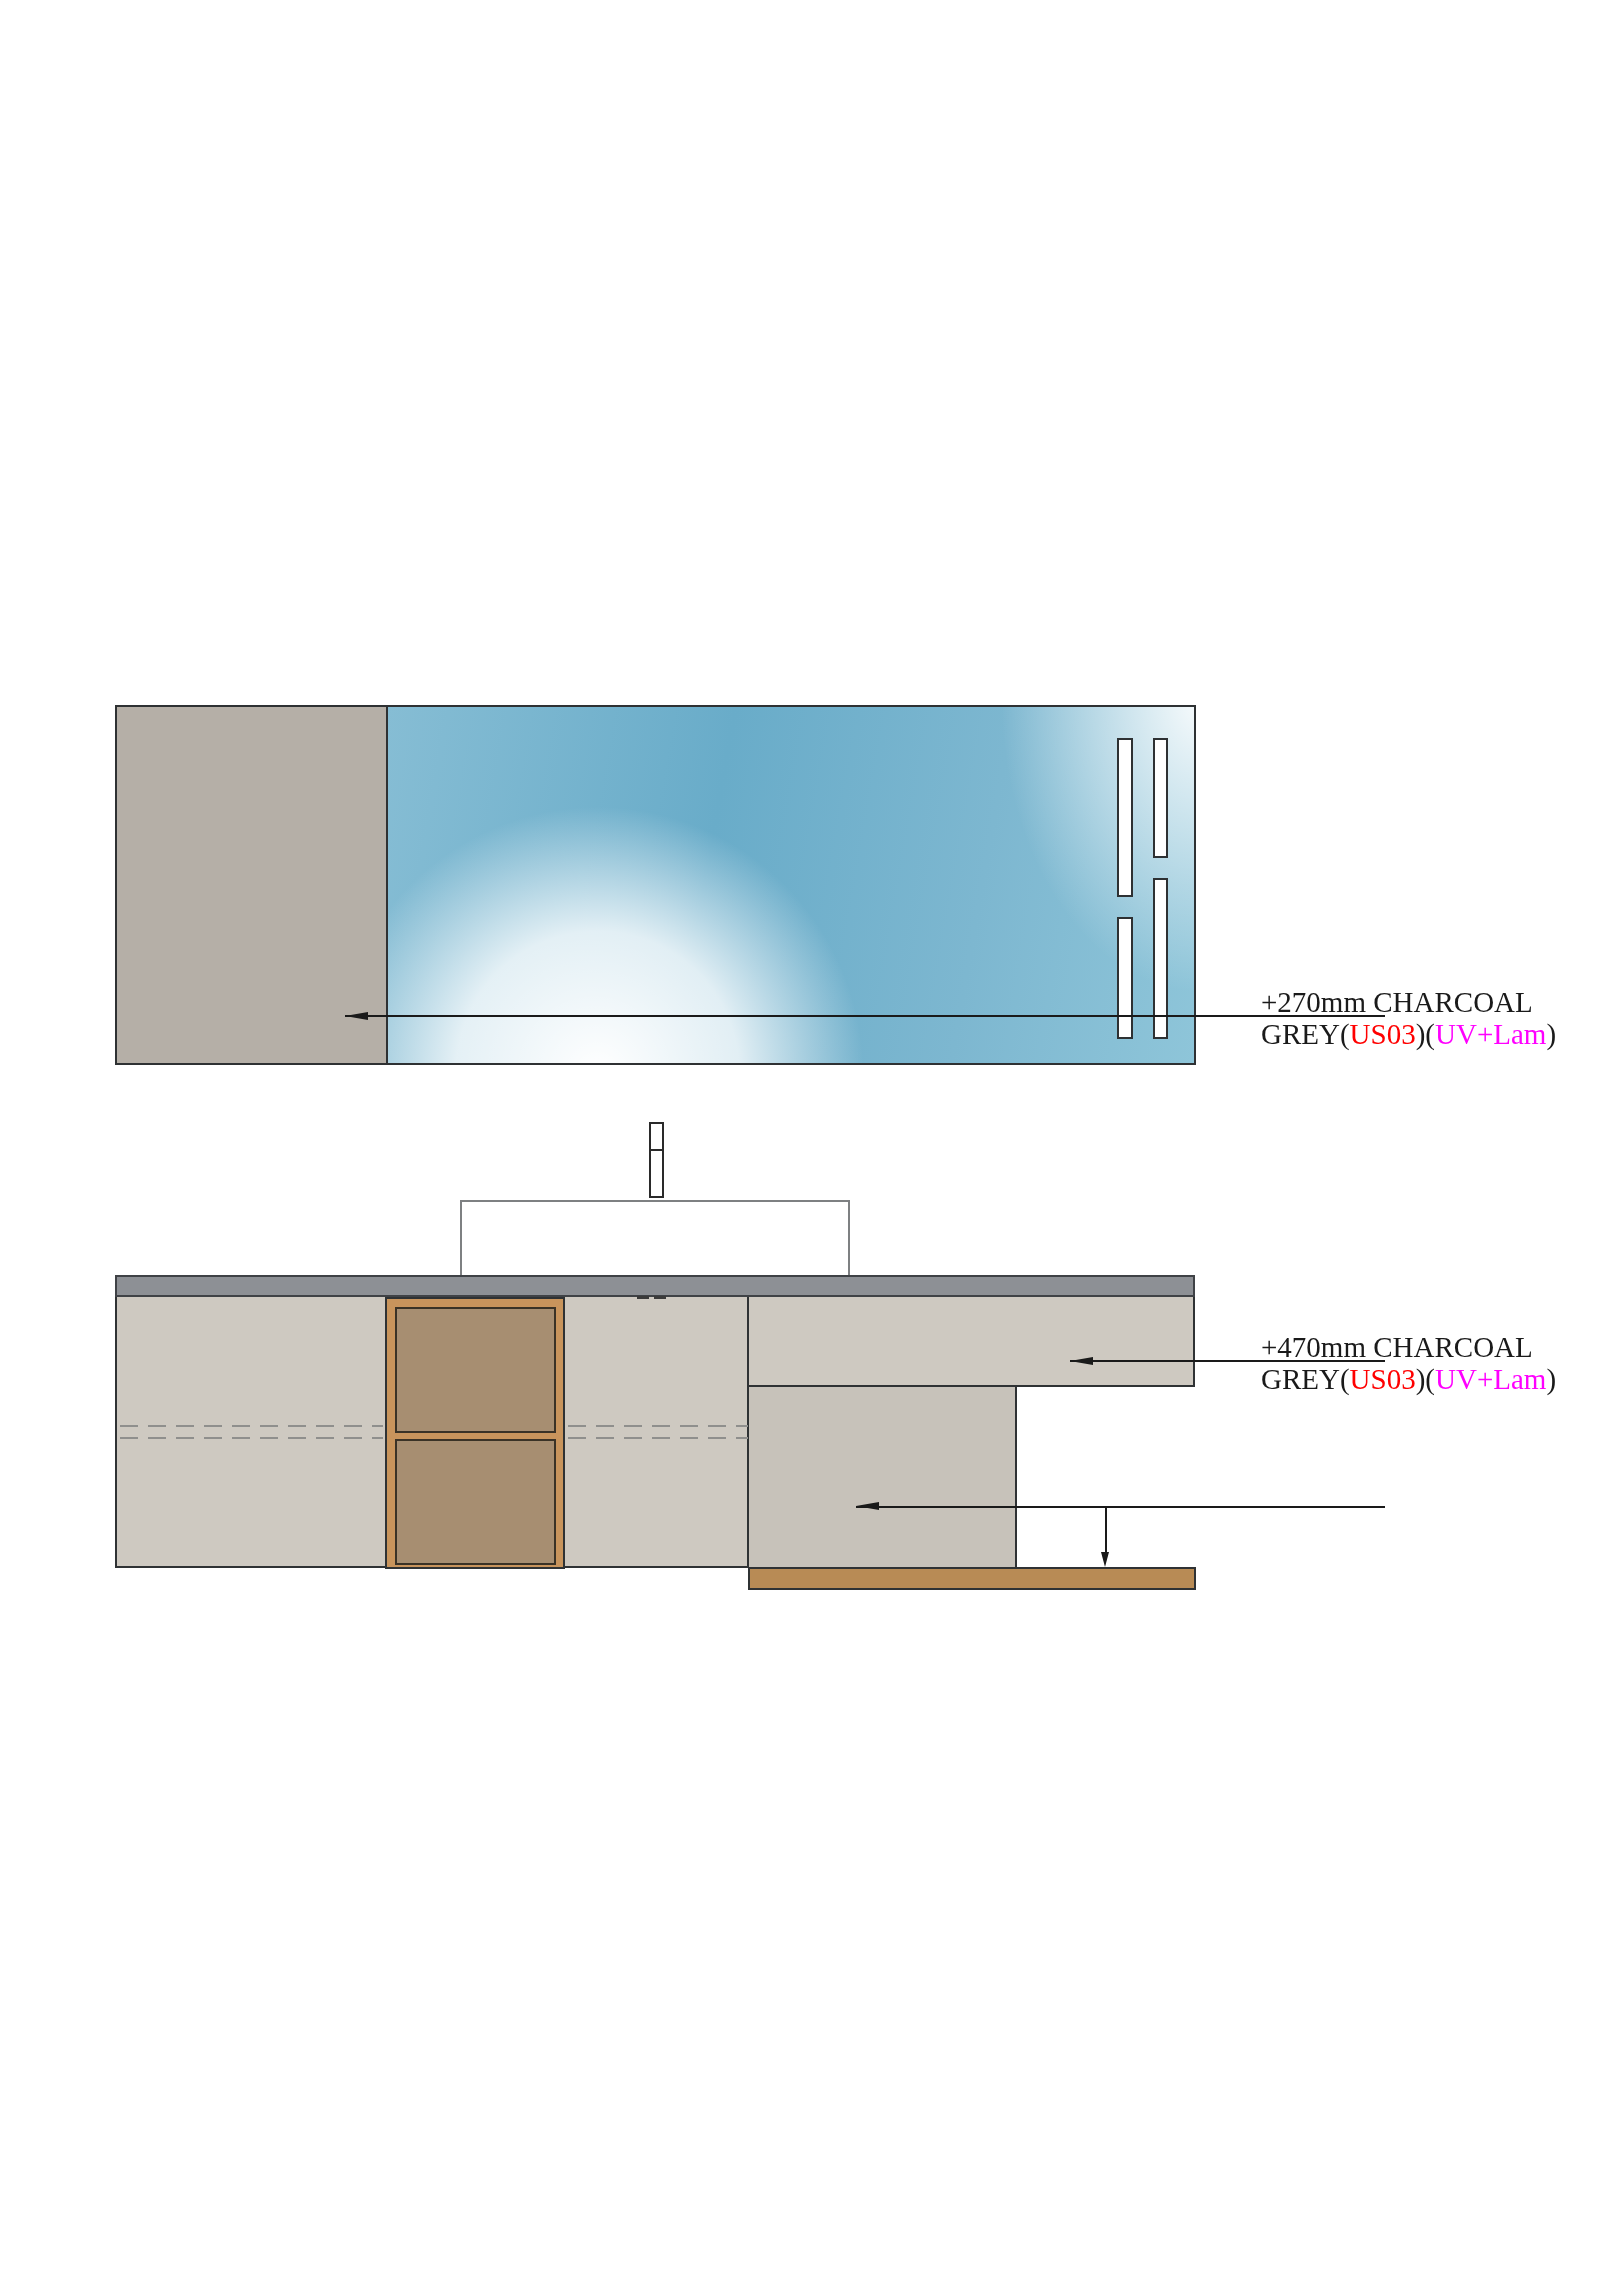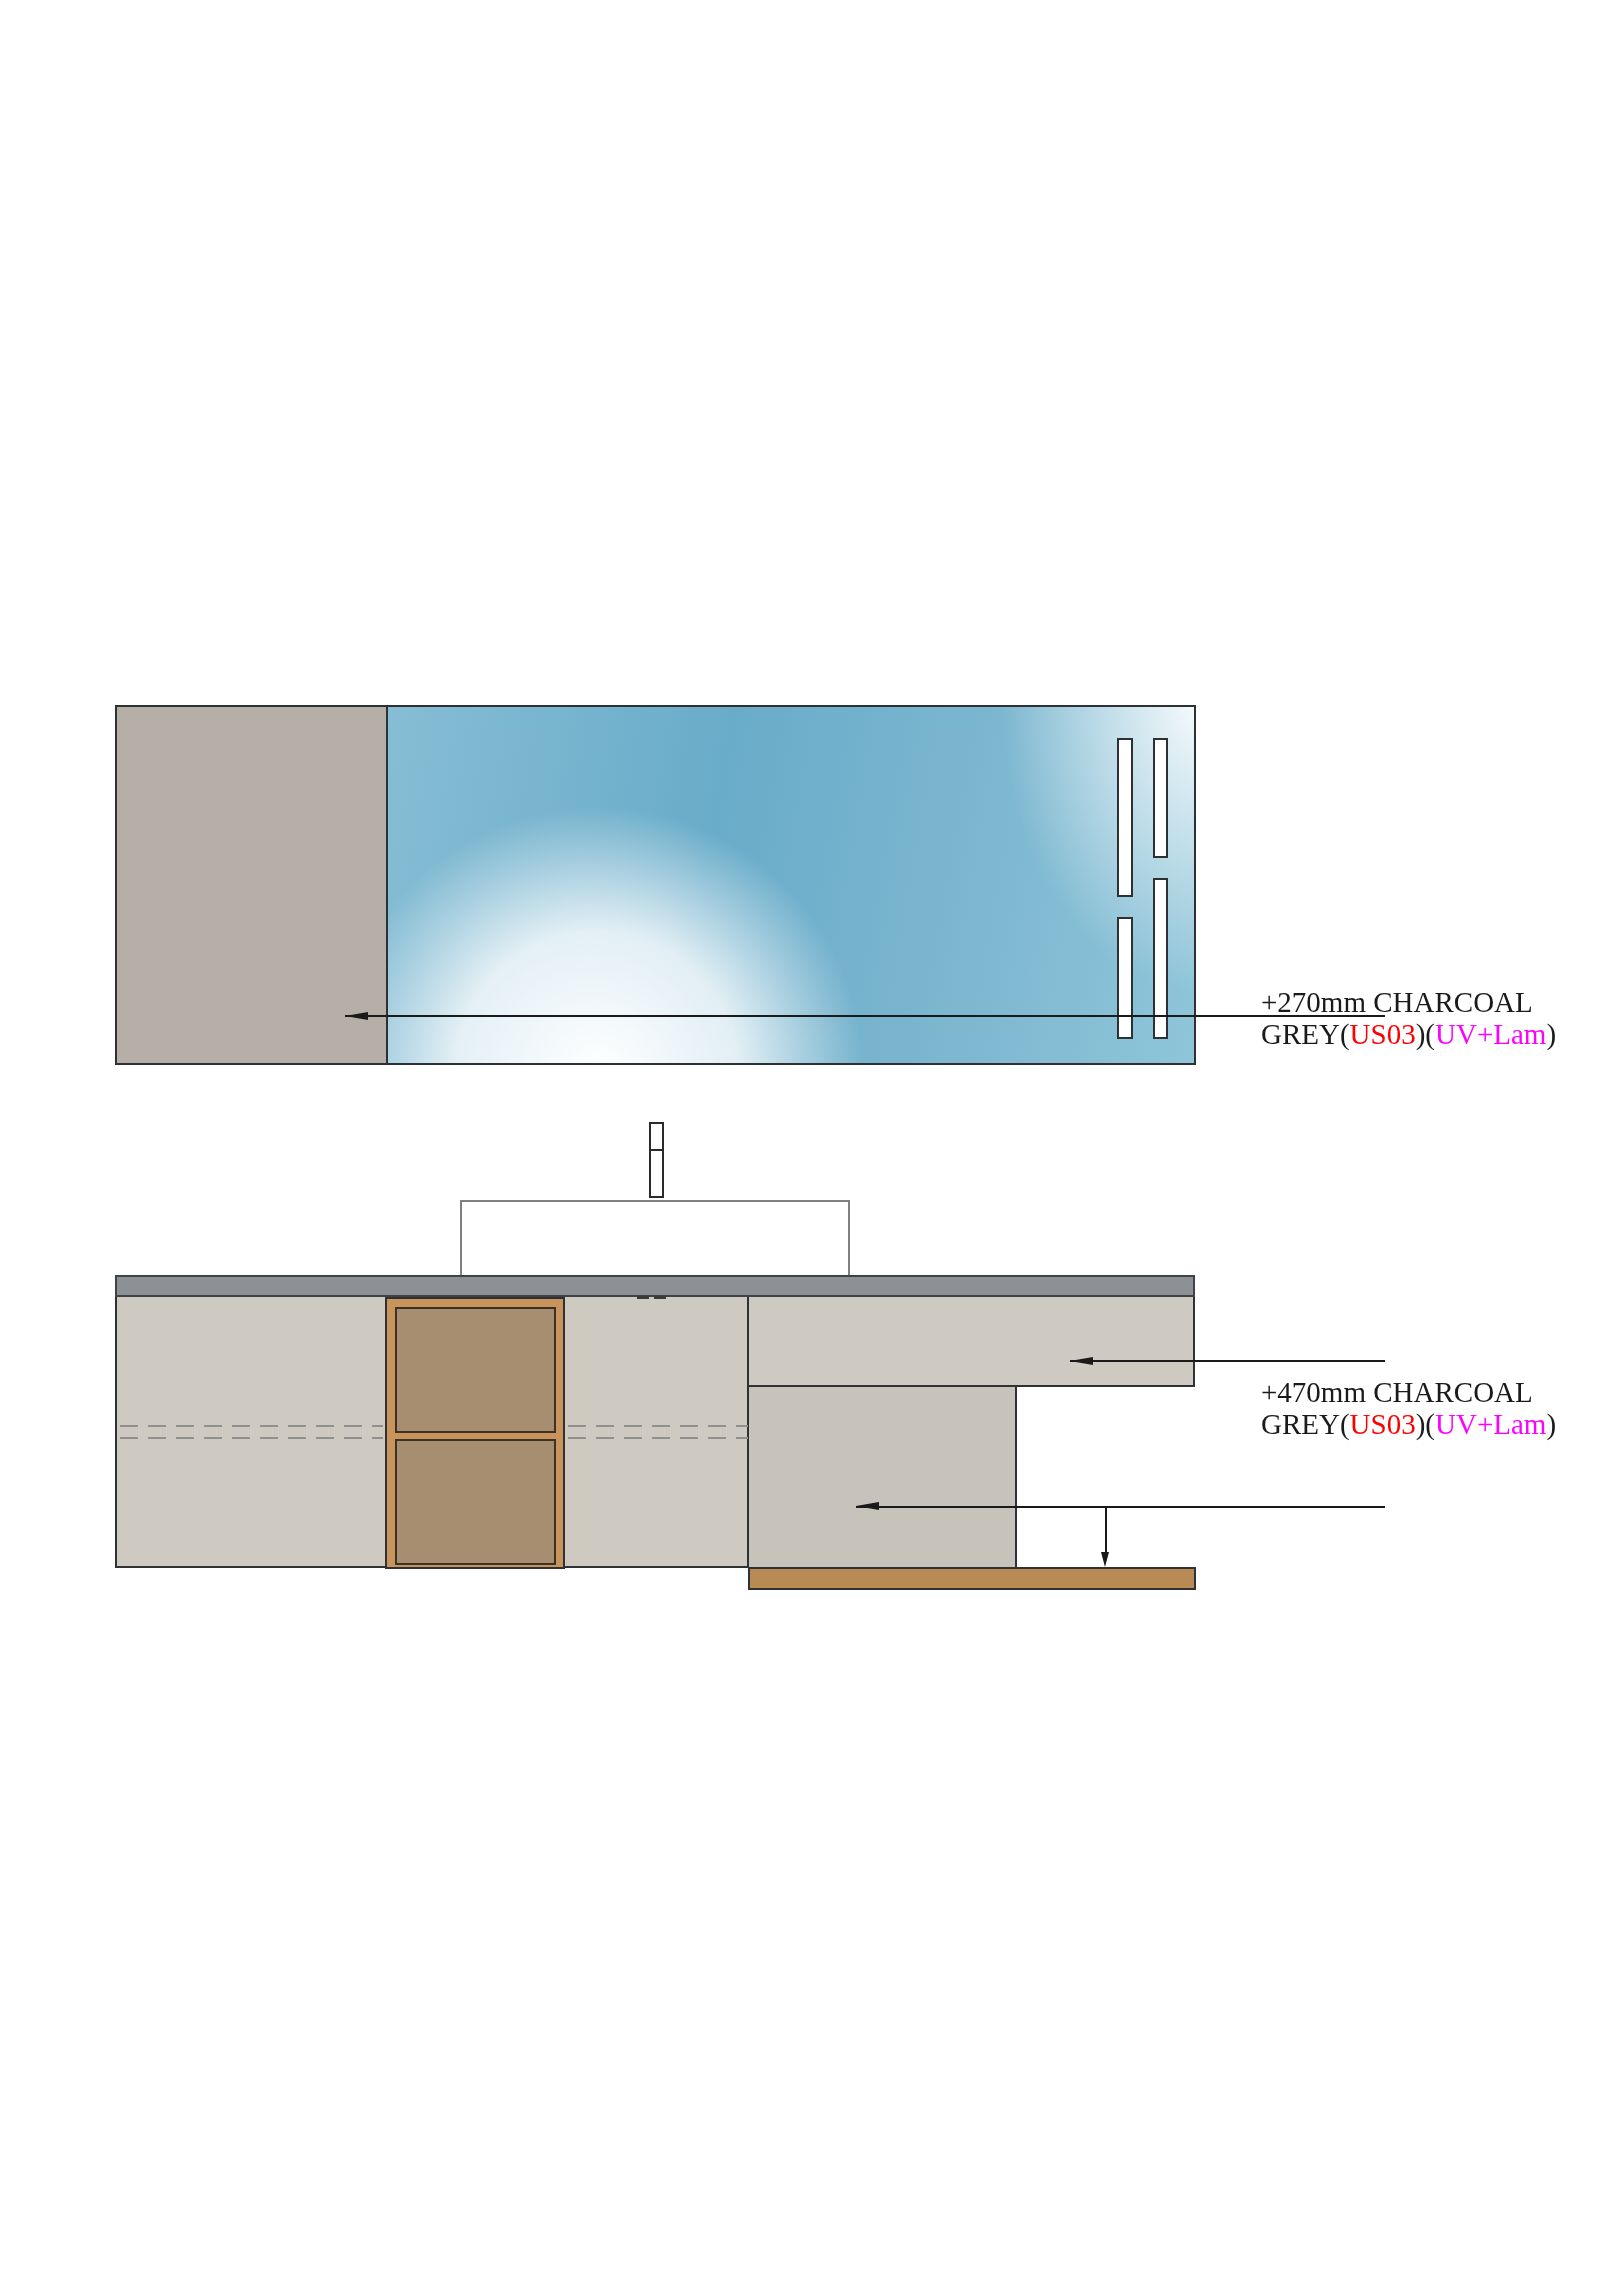--- a/index.html
+++ b/index.html
@@ -96,20 +96,20 @@
   <div class="abs leader" style="left:856px;top:1506px;width:529px;"></div>
   <div class="abs arrow-left" style="left:856px;top:1502px;"></div>
   <div class="abs" id="leader-3-branch" style="left:1105px;top:1506px;height:48px;"></div>
   <div class="abs arrow-down" style="left:1101px;top:1552px;"></div>
 
   <div class="abs annotation" style="left:1261px;top:988px;">
     <div class="line1">+270mm CHARCOAL</div>
     <div class="line2"><span data-color="black">GREY(</span><span data-color="red">US03</span><span data-color="black">)(</span><span data-color="magenta">UV+Lam</span><span data-color="black">)</span></div>
   </div>
 
-  <div class="abs annotation" style="left:1261px;top:1378px;">
+  <div class="abs annotation" style="left:1261px;top:1333px;">
     <div class="line1">+470mm CHARCOAL</div>
     <div class="line2"><span data-color="black">GREY(</span><span data-color="red">US03</span><span data-color="black">)(</span><span data-color="magenta">UV+Lam</span><span data-color="black">)</span></div>
   </div>
 
 
 </div>
 
 
 </body></html>

